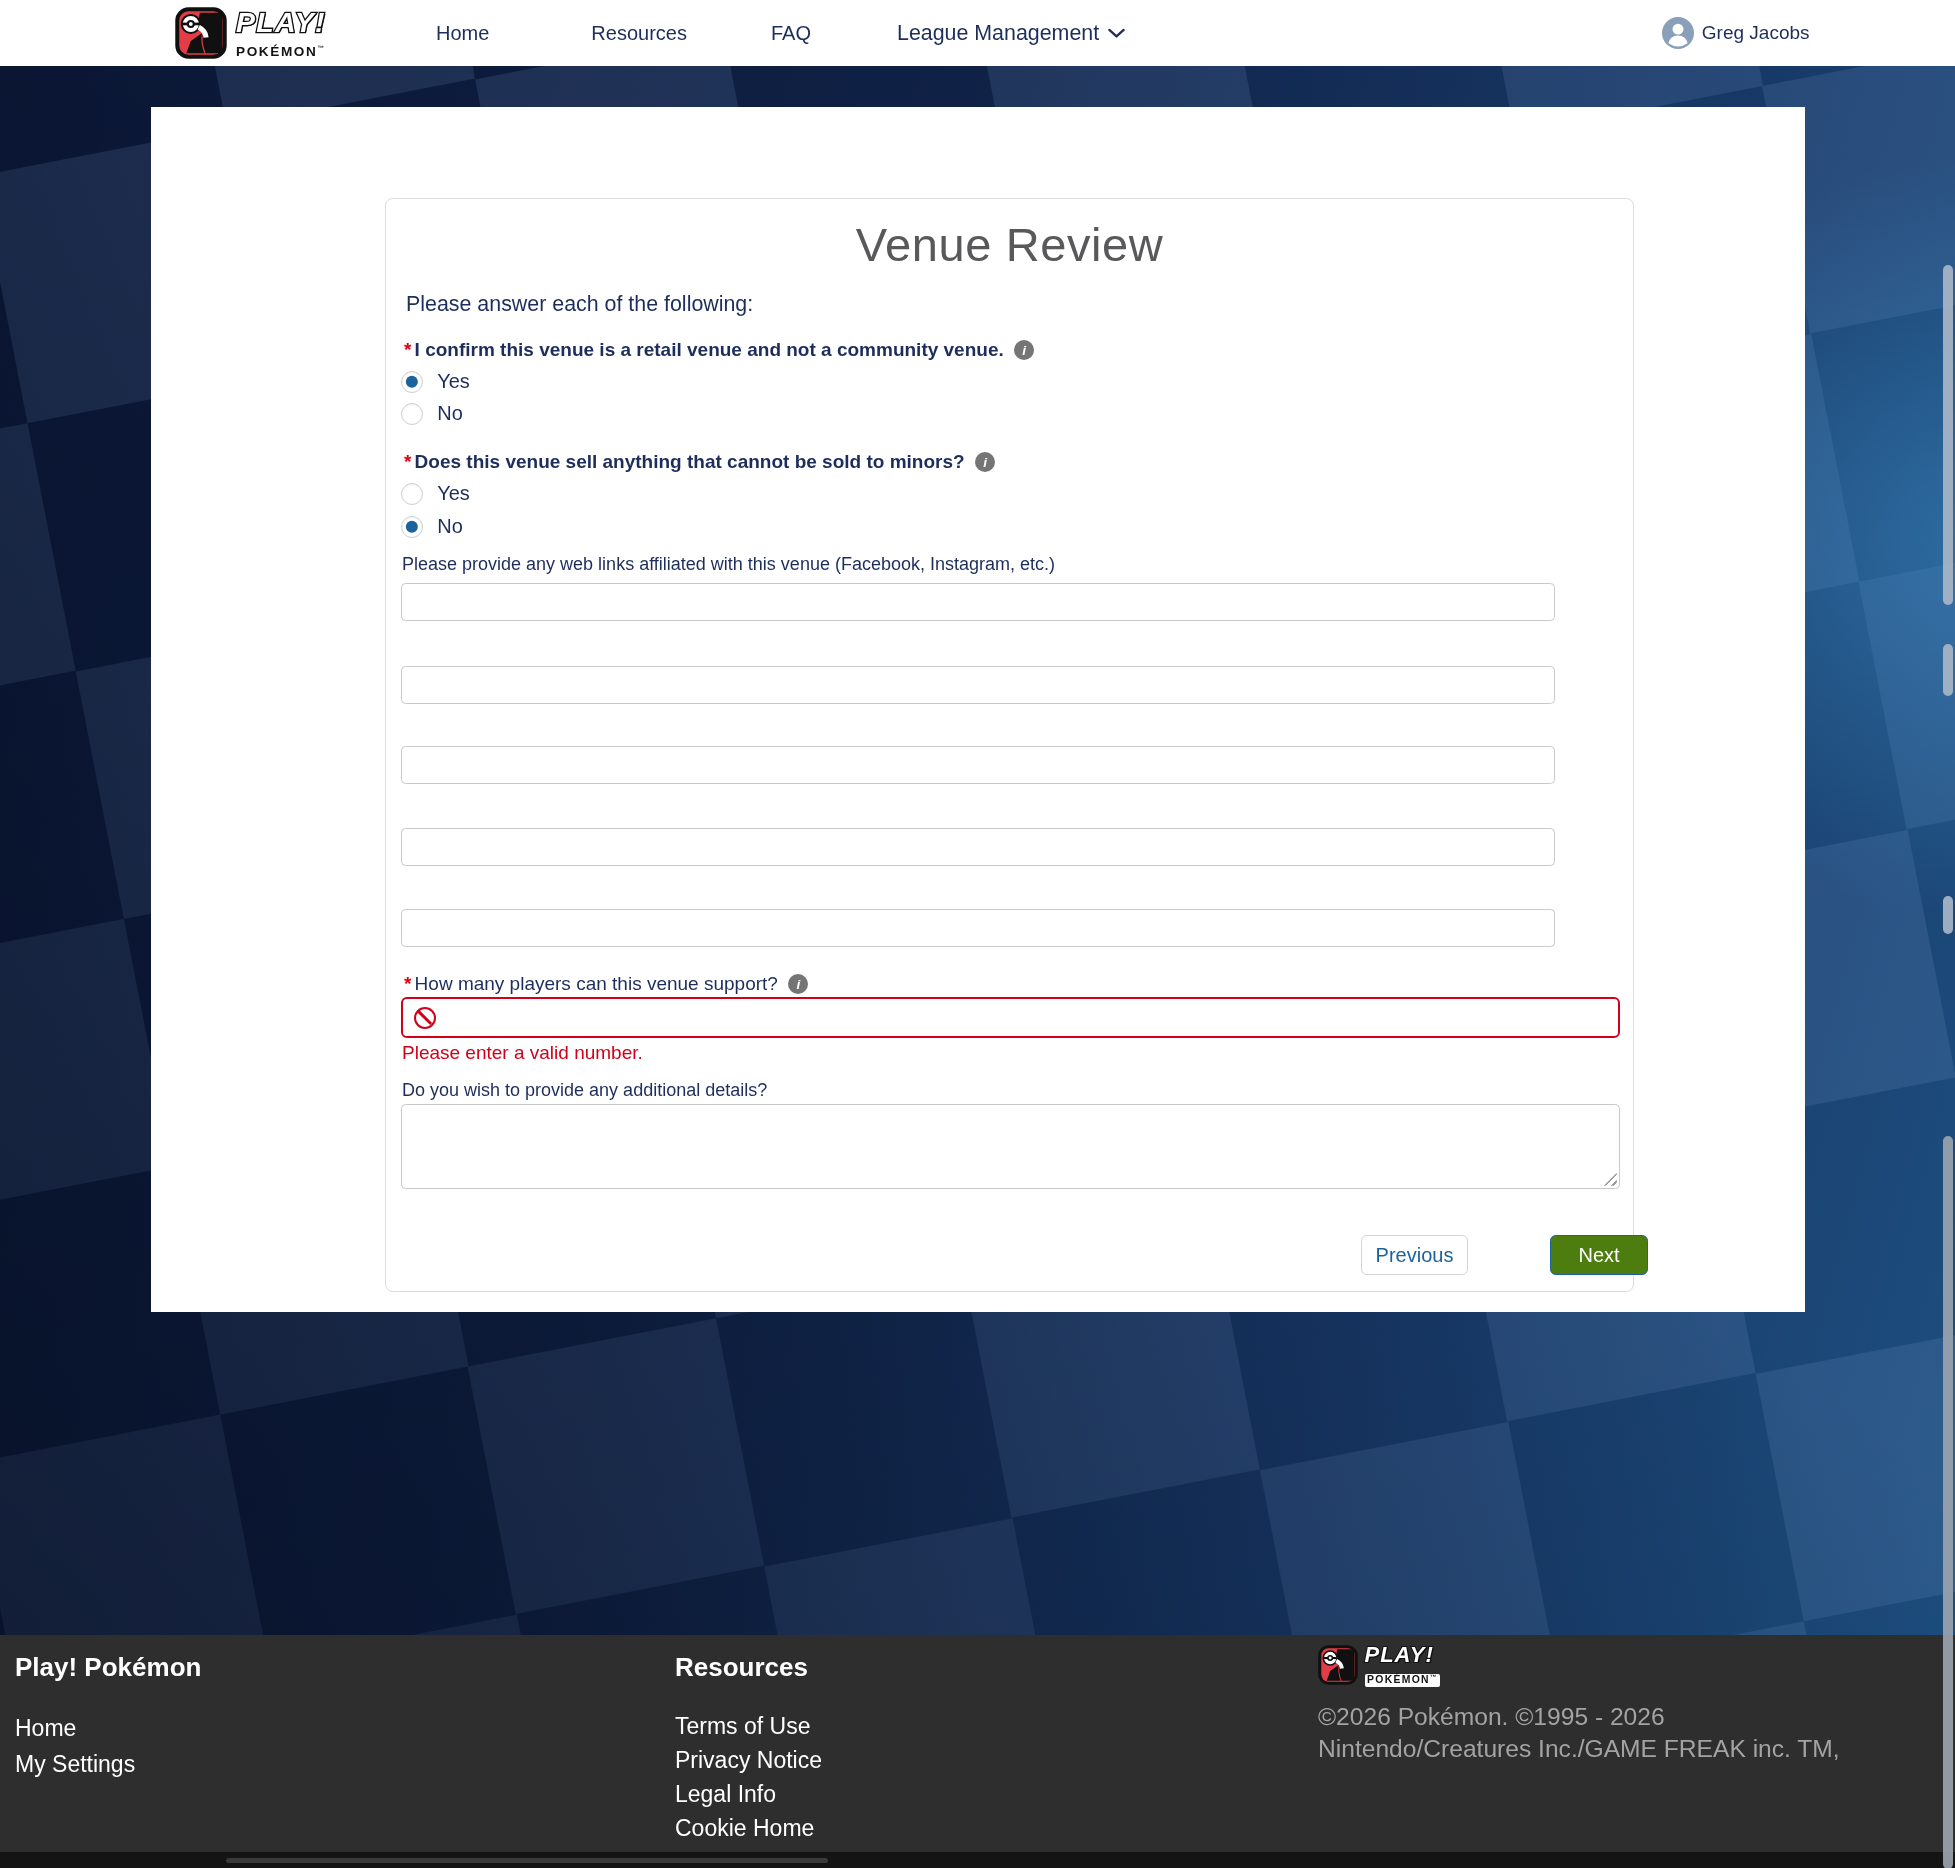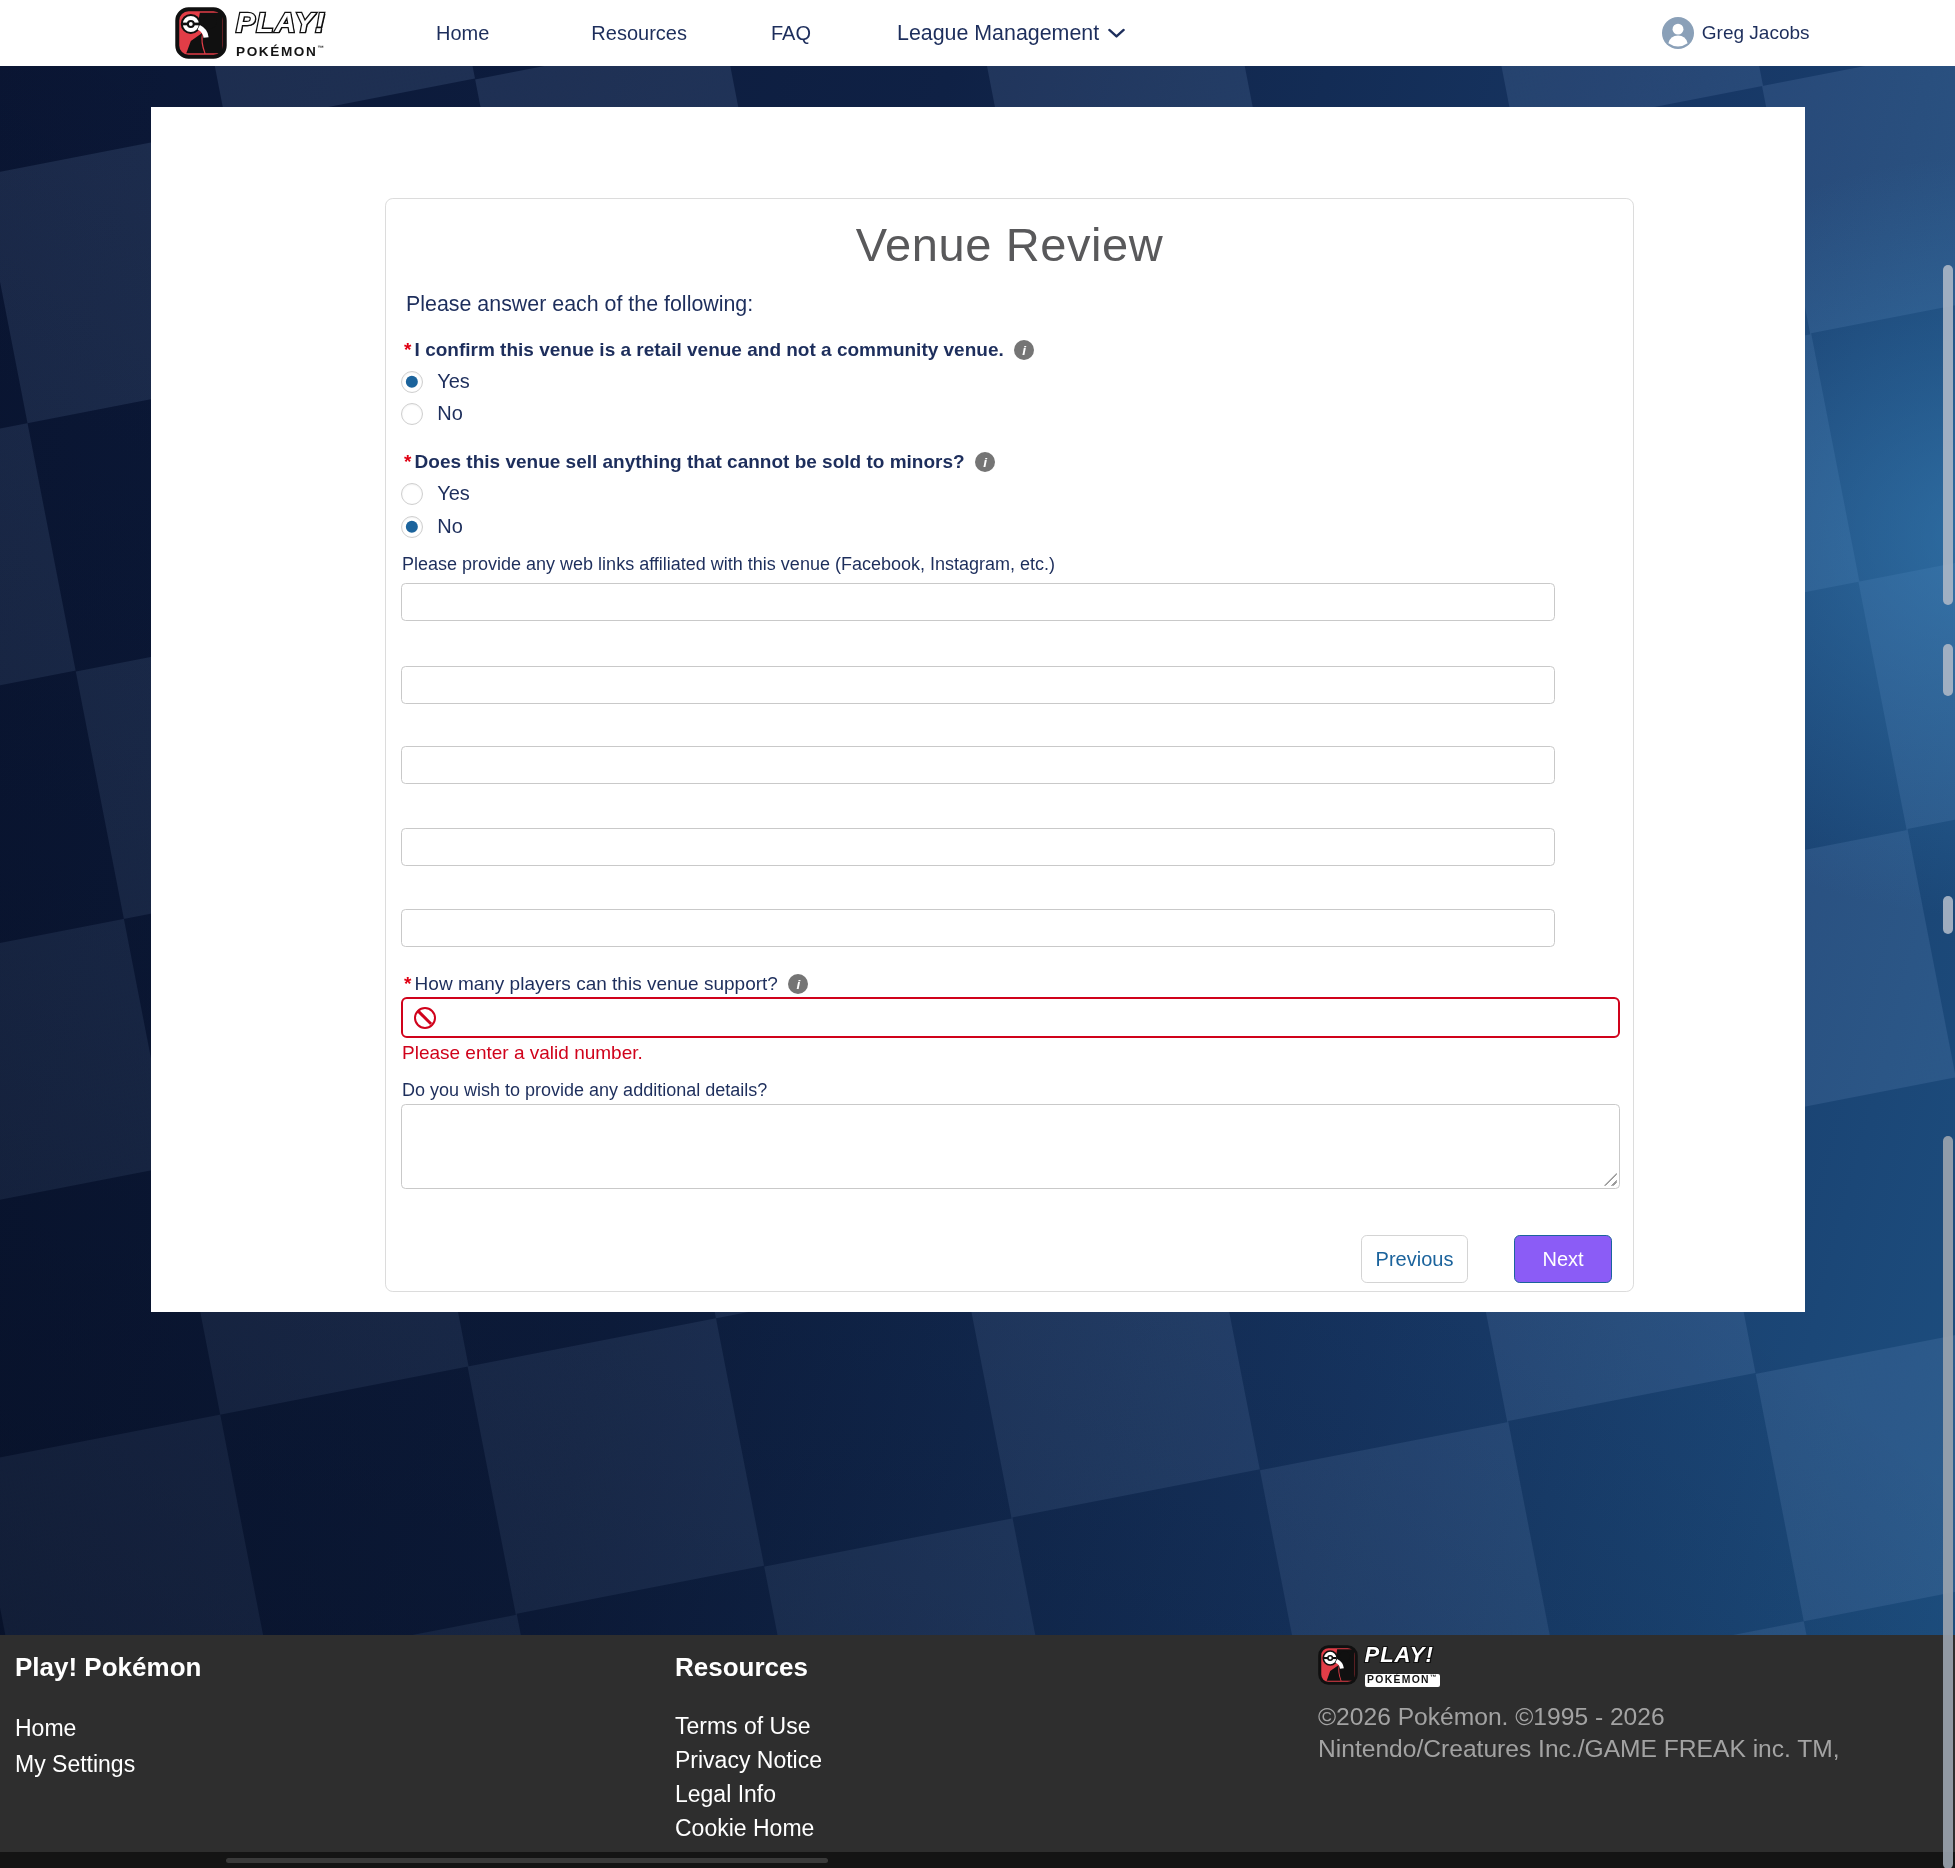--- a/index.html
+++ b/index.html
@@ -111,26 +111,26 @@
     width: 100%; height: 100%; border: 1.3px solid #c9c9c9; border-radius: 4.5px;
     resize: none; outline: none; font-size: 19px; font-family: "Liberation Sans", sans-serif;
     color: #1d2e5c; padding: 7.8px 11.6px;
   }
   .ta-grip {
     position: absolute; right: 3.2px; bottom: 3.2px; width: 13px; height: 13px;
     background: repeating-linear-gradient(135deg, rgba(0,0,0,0) 0 3.2px, #9a9a9a 3.2px 5.2px);
     clip-path: polygon(100% 0, 100% 100%, 0 100%); cursor: nwse-resize;
   }
   .btn {
-    height: 48px; border-radius: 5.8px; font-size: 20px; cursor: pointer;
+    height: 40px; border-radius: 5.8px; font-size: 20px; cursor: pointer;
     display: inline-flex; align-items: center; justify-content: center;
     font-family: "Liberation Sans", sans-serif;
   }
   .btn-prev { width: 107px; background: #fff; border: 1.3px solid #d4d4d4; color: #1b639c; }
-  .btn-next { width: 98px; background: #8b5cf6; border: 1.3px solid #1b639c; color: #fff; }
+  .btn-next { width: 98px; background: #4d7c0f; border: 1.3px solid #1b639c; color: #fff; margin-left: 36px; }
 
   
   .footer { position: absolute; left: 0; top: 1635px; width: 1955px; height: 234px; background: #2e2e2e; z-index: 20; }
   .f-col1 { position: absolute; left: 15px; top: 17px; }
   .f-col2 { position: absolute; left: 675px; top: 17px; }
   .f-col3 { position: absolute; left: 1318px; top: 9px; }
   .f-head { font-size: 26px; font-weight: bold; color: #ffffff; }
   .f-link { display: block; font-size: 23px; color: #ffffff; text-decoration: none; cursor: pointer; }
   .f-col1 .f-link:first-of-type { margin-top: 32px; }
   .f-col1 .f-link + .f-link { margin-top: 9px; }

